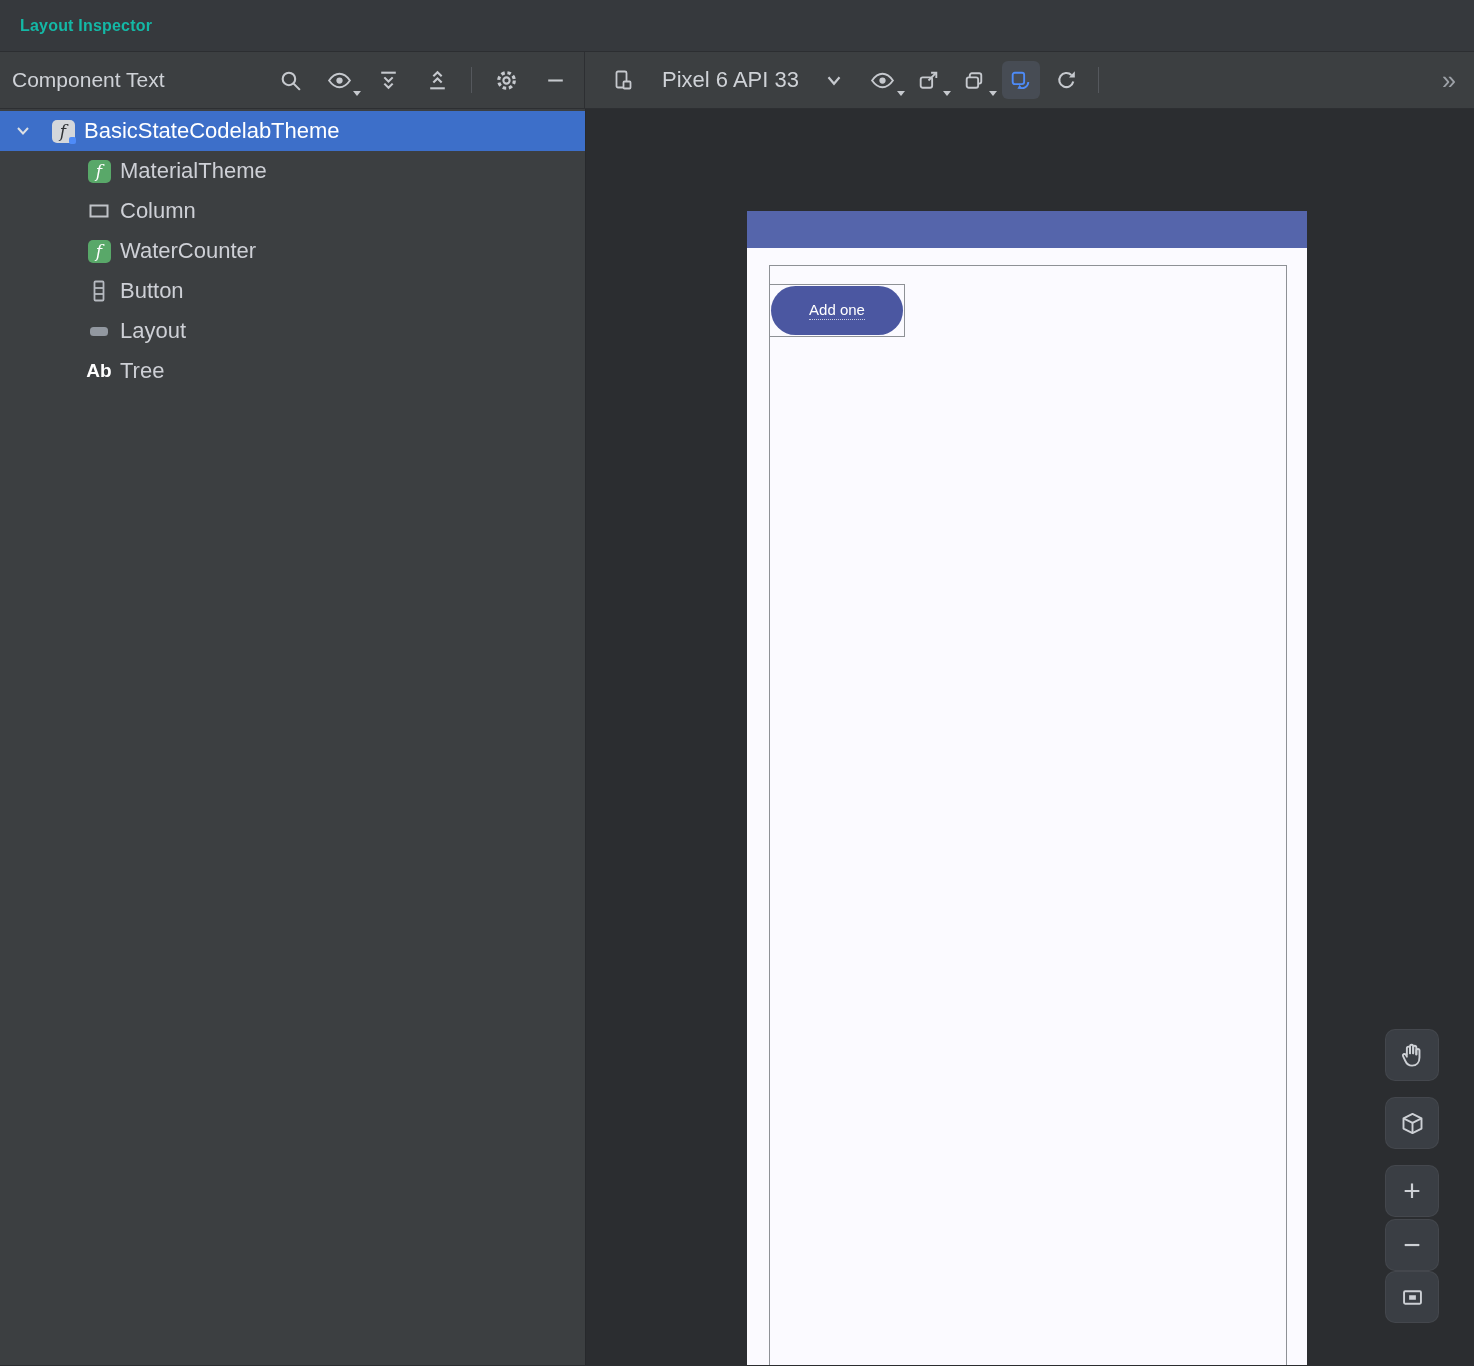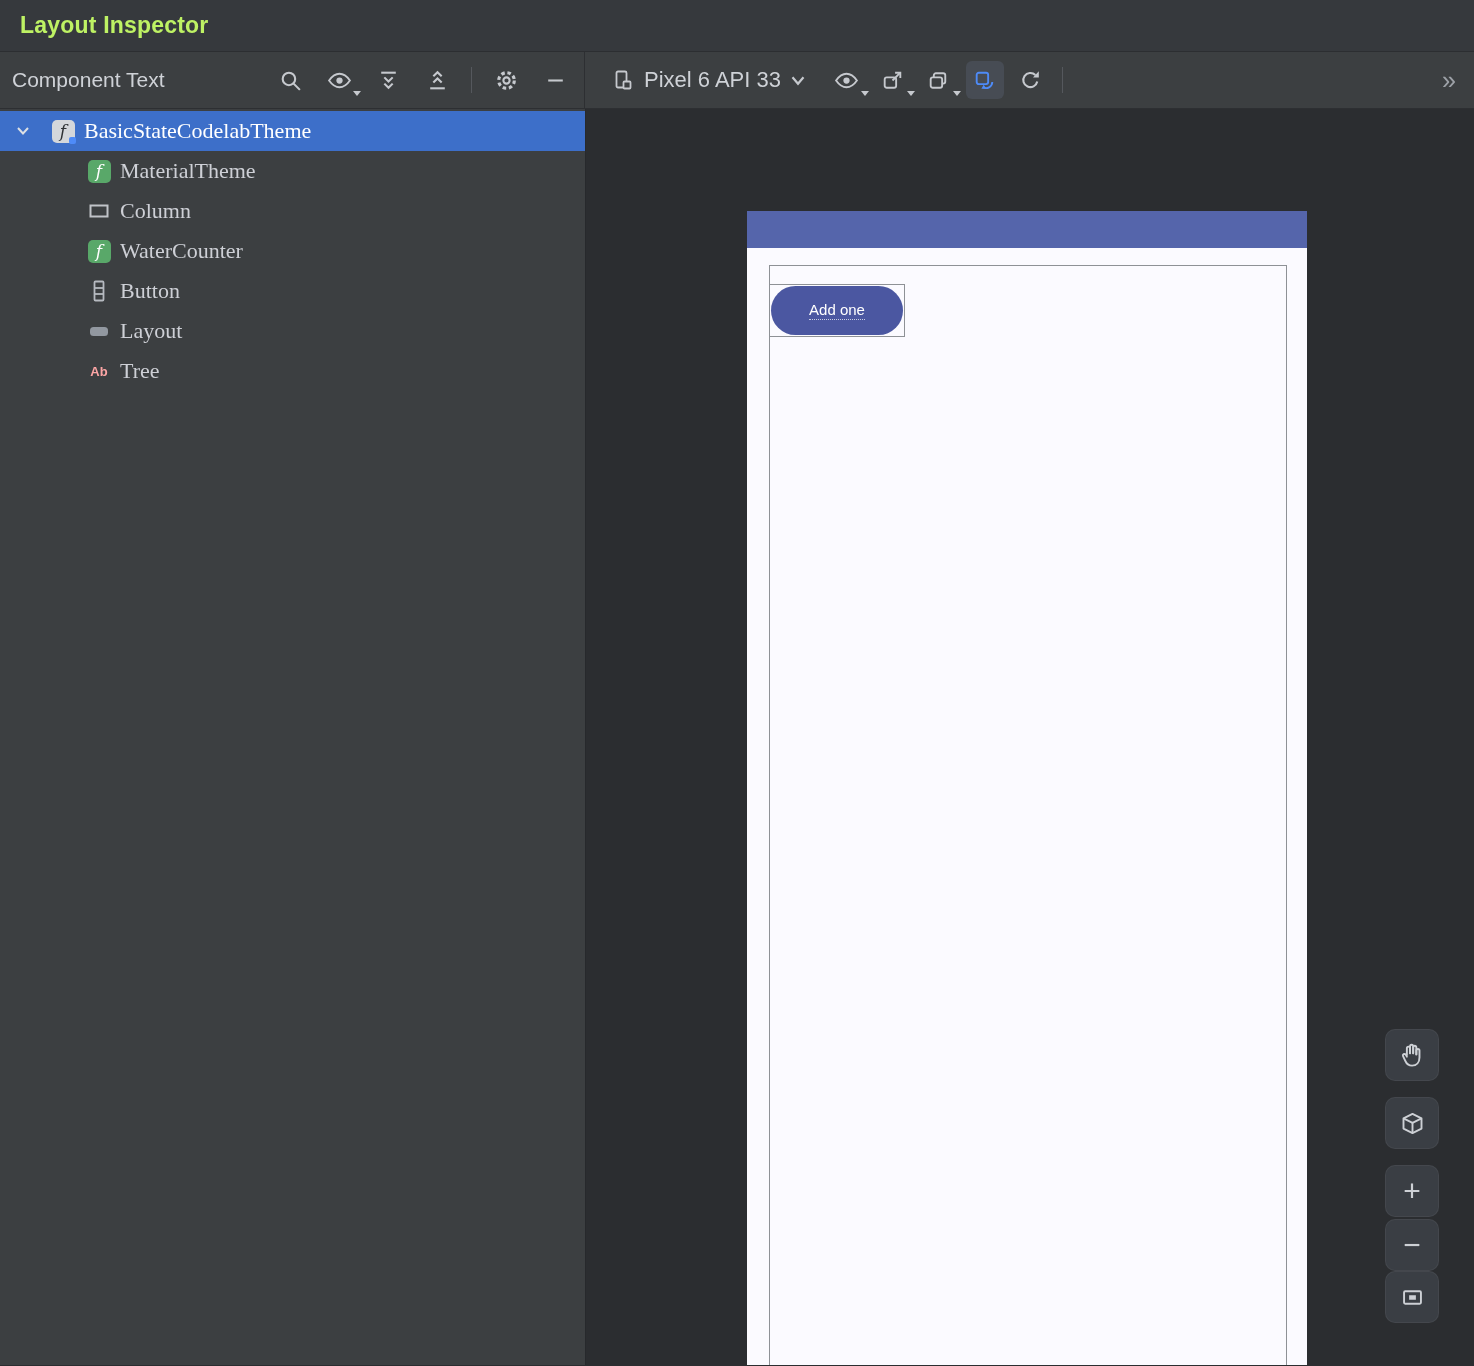--- a/index.html
+++ b/index.html
@@ -3,36 +3,36 @@
 <meta charset="utf-8">
 <style>
   * { margin:0; padding:0; box-sizing:border-box; }
   html,body { width:1474px; height:1366px; overflow:hidden; background:#2b2d30;
               font-family:"Liberation Sans", sans-serif; }
   .app { position:relative; width:1474px; height:1366px; background:var(--canvas-bg,#2b2d30); }
 
   
   .titlebar { height:52px; background:#36393d; border-bottom:1px solid #2c2e31;
               display:flex; align-items:center; padding-left:20px; }
-  .titlebar span { color:#bef264; font-size:23px; font-weight:600; letter-spacing:.2px; }
+  .titlebar span { color:#14b8a6; font-size:16px; font-weight:600; letter-spacing:.2px; }
 
   
   .toolbar { height:57px; background:var(--panel-bg,#3c3f41); border-bottom:1px solid #2d2f32;
              display:flex; align-items:stretch; }
   .toolbar-left { width:585px; border-right:1px solid #2d2f32; display:flex; align-items:center;
                   padding:0 10px 0 12px; }
   .tree-header { color:#cfd2d7; font-size:21px; }
   .tb-icons { margin-left:auto; display:flex; align-items:center; gap:11px; }
   .icon-btn { width:38px; height:38px; display:flex; align-items:center; justify-content:center;
               position:relative; border-radius:6px; cursor:default; }
   .icon-btn svg { display:block; }
   .icon-btn.active { background:#474c54; }
   .vsep { width:1px; height:26px; background:#55585d; margin:0 4px; }
   .toolbar-main { flex:1; display:flex; align-items:center; padding-left:26px; }
-  .device-chip { display:flex; align-items:center; gap:9px; color:#cfd2d7; font-size:22px; margin-right:22px; }
+  .device-chip { display:flex; align-items:center; gap:27px; color:#cfd2d7; font-size:22px; margin-right:22px; }
   .toolbar-main .icon-btn { margin-right:8px; }
   .dd { position:absolute; right:-3px; bottom:3px; width:0; height:0;
         border-left:4px solid transparent; border-right:4px solid transparent;
         border-top:5px solid #c6c9ce; }
   .overflow { margin-left:auto; padding-right:18px; color:#9da1a7; font-size:25px; }
 
   
   .content { display:flex; height:1256px; }
   .tree-panel { width:586px; background:var(--panel-bg,#3c3f41); border-right:1px solid #27292c;
                 padding-top:2px; }
@@ -46,22 +46,22 @@
             margin-right:9px; flex:0 0 24px; position:relative; }
   .composable-box { width:23px; height:23px; border-radius:5px;
                     background:var(--composable-icon-green,#59a869);
                     display:flex; align-items:center; justify-content:center; }
   .composable-box i { font-family:"DejaVu Serif", serif; font-style:italic;
                       font-size:17px; color:#ffffff; line-height:1; }
   .composable-box.root { background:#d4d7db; }
   .composable-box.root i { color:#2f3235; }
   .composable-box.root b { position:absolute; right:-1px; bottom:-1px; width:7px; height:7px;
                            border-radius:2px; background:var(--accent-blue,#4e8bf8); }
-  .text-glyph { font-size:13px; font-weight:600; color:#fca5a5; }
-  .tree-label { white-space:nowrap;font-family:Liberation Serif, serif; }
+  .text-glyph { font-size:19px; font-weight:600; color:#ffffff; }
+  .tree-label { white-space:nowrap; }
 
   
   .canvas { position:relative; flex:1; background:var(--canvas-bg,#2b2d30); overflow:hidden; }
   .device { position:absolute; left:161px; top:102px; width:560px; bottom:0;
             background:#fbfaff; }
   .appbar { height:37px; background:var(--app-bar,#5565ab); }
   .column-bounds { position:absolute; left:22px; right:20px; top:54px; bottom:-2px;
                    border:1px solid #8e9196; }
   .button-bounds { position:absolute; left:-1px; top:18px; width:136px; height:53px;
                    border:1px solid #8e9196; }

